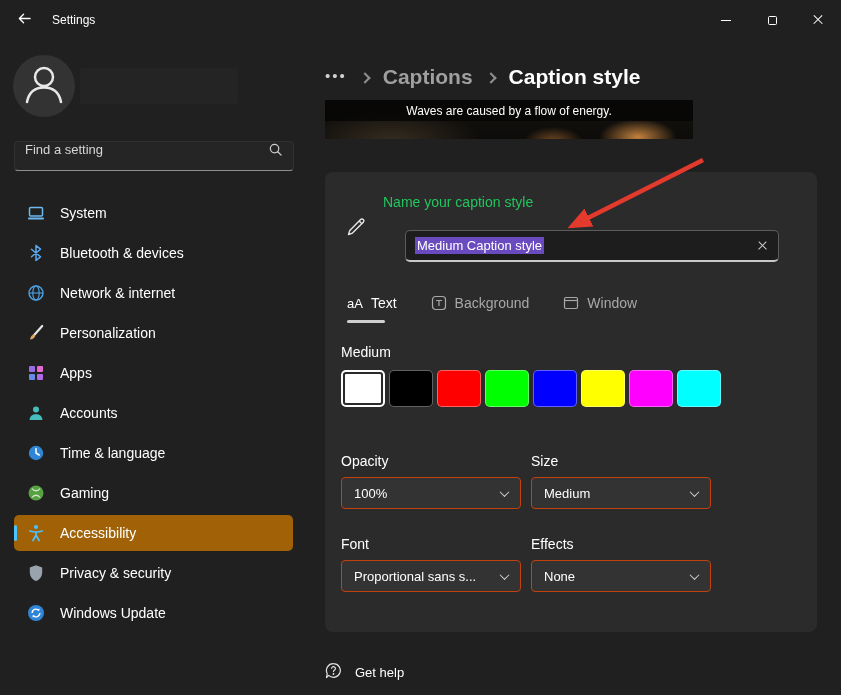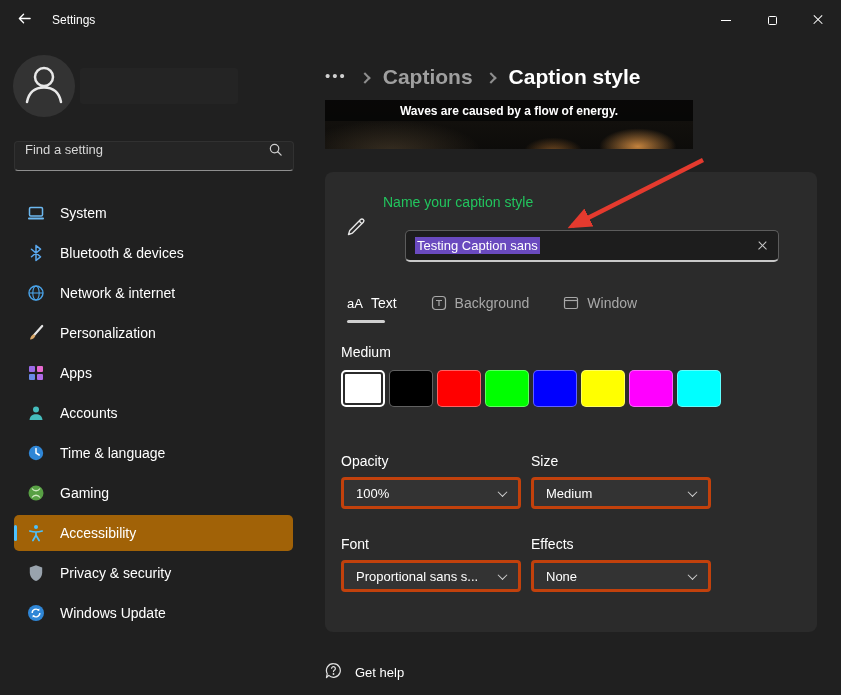--- a/index.html
+++ b/index.html
@@ -35,27 +35,26 @@
   .nav-icon svg { width:18px; height:18px; }
   .nav-label { font-size:14px; color:#fff; white-space:nowrap; }
   
   .main { position:absolute; left:310px; top:40px; right:0; bottom:0; }
   .breadcrumb { position:absolute; left:15px; top:18px; height:38px; display:flex; align-items:center; gap:14px; }
   .crumb-dots { font-size:15px; letter-spacing:2px; color:#cfcfcf; cursor:pointer; line-height:1; padding-bottom:4px; }
   .crumb-chev { width:8px; height:8px; border-top:2px solid #8f8f8f; border-right:2px solid #8f8f8f; transform:rotate(45deg); margin-top:1px; }
   .crumb-parent { font-size:21px; font-weight:600; color:#9f9f9f; cursor:pointer; }
   .crumb-current { font-size:21px; font-weight:600; color:#fff; }
   
-  .preview { position:absolute; left:15px; top:60px; width:368px; height:49px; overflow:hidden;
+  .preview { position:absolute; left:15px; top:60px; width:368px; height:39px; overflow:hidden;
     background:
       radial-gradient(55px 26px at 85% 95%, rgba(226,150,70,.85), rgba(226,150,70,0) 70%),
       radial-gradient(42px 20px at 62% 105%, rgba(190,120,50,.55), rgba(190,120,50,0) 70%),
       radial-gradient(120px 42px at 18% 105%, rgba(95,78,55,.5), rgba(95,78,55,0) 75%),
       linear-gradient(180deg, #16130f 0%, #0d0c0a 100%);
-    font-weight: bold;
   }
   .caption-strip { position:absolute; top:0; left:0; right:0; height:21px; background:rgba(5,5,5,.8); display:flex; align-items:center; justify-content:center; }
   .caption-text { font-size:12px; color:#fff; }
   
   .card { position:absolute; left:15px; top:132px; width:492px; height:460px; background:#2b2b2b; border-radius:8px; }
   .rename-icon { position:absolute; left:20px; top:44px; width:22px; height:22px; }
   .name-label { position:absolute; left:58px; top:22px; font-size:14px; color:#22c55e; }
   .textbox { position:absolute; left:80px; top:58px; width:374px; height:32px; background:#1d1d1d; border:1px solid #5c5c5c; border-bottom:2px solid #c9c9c9; border-radius:5px; display:flex; align-items:center; padding:0 30px 0 9px; cursor:text; }
   .sel-text { font-size:13px; color:#fff; background:#6a4abf; padding:1px 2px; }
   .clear-btn { position:absolute; right:8px; top:7px; width:16px; height:16px; cursor:pointer; }
@@ -71,21 +70,21 @@
   .tab-underline { position:absolute; left:22px; top:148px; width:38px; height:3px; border-radius:2px; background:#d0d0d0; }
   .tab-icon svg { width:16px; height:16px; display:block; }
   
   .color-label { position:absolute; left:16px; top:172px; font-size:14px; color:#fff; }
   .swatches { position:absolute; left:16px; top:198px; display:flex; gap:4px; }
   .swatch { width:44px; height:37px; border-radius:5px; border:1px solid rgba(255,255,255,.38); cursor:pointer; }
   .swatch.selected { border:2px solid #fff; padding:2px; background-clip:content-box; }
   
   .field { position:absolute; width:180px; }
   .field-label { font-size:14px; color:#fff; margin-bottom:8px; }
-  .dropdown { height:32px; background:#333333; border:3px solid #c2410c; border-radius:4px; display:flex; align-items:center; justify-content:space-between; padding:0 12px; cursor:pointer; }
+  .dropdown { height:32px; background:#333333; border:1px solid #c2410c; border-radius:4px; display:flex; align-items:center; justify-content:space-between; padding:0 12px; cursor:pointer; }
   .dd-value { font-size:13px; color:#fff; white-space:nowrap; overflow:hidden; }
   .chev { width:7px; height:7px; border-right:1.4px solid #d0d0d0; border-bottom:1.4px solid #d0d0d0; transform:rotate(45deg) translate(-1px,-1px); flex:none; }
   .f-opacity { left:16px; top:281px; }
   .f-size    { left:206px; top:281px; }
   .f-font    { left:16px; top:364px; }
   .f-effects { left:206px; top:364px; }
   
   .gethelp { position:absolute; left:15px; top:622px; display:flex; align-items:center; gap:13px; cursor:pointer; }
   .gethelp-label { font-size:13px; color:#fff; }
   
@@ -264,21 +263,21 @@
 
     <div class="card">
       <span class="rename-icon">
         <svg viewBox="0 0 22 22" width="22" height="22">
             <path d="M3.5 18.5 L4.8 14.4 L15.6 3.6 A1.9 1.9 0 0 1 18.3 6.3 L7.5 17.1 Z M14.2 5 L16.9 7.7" fill="none" stroke="#e6e6e6" stroke-width="1.4" stroke-linejoin="round"></path>
           </svg>
       </span>
       <span class="name-label">Name your caption style</span>
 
       <div class="textbox">
-        <span class="sel-text">Testing Caption sans</span>
+        <span class="sel-text">Medium Caption style</span>
         <span class="clear-btn"></span>
       </div>
 
       <div class="tabs">
         <div class="tab active">
           <span class="tab-glyph">aA</span>
           <span class="tab-label">Text</span>
         </div>
         <div class="tab">
           <span class="tab-icon">

